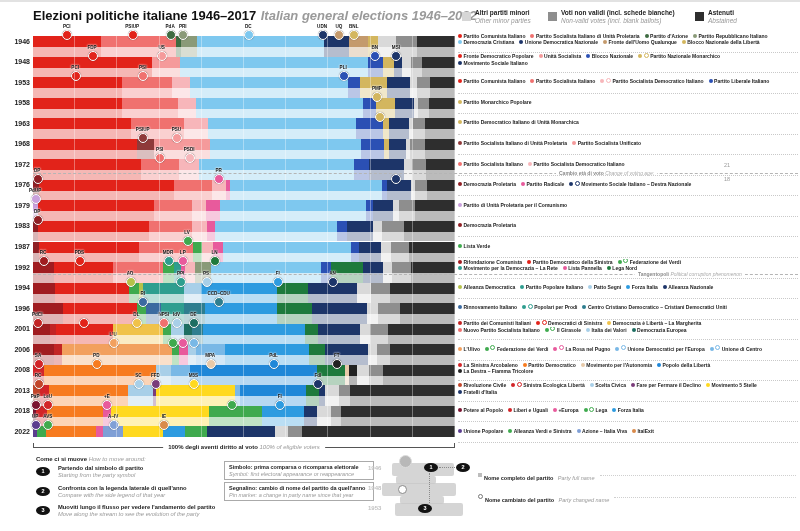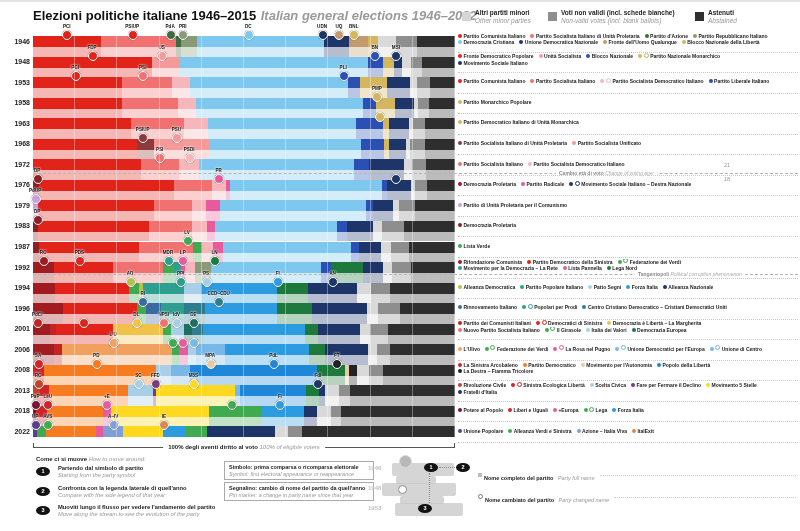--- a/index.html
+++ b/index.html
@@ -67,21 +67,21 @@
   .dotfill{flex:1;border-top:1px dotted #cfcfcf;margin-left:3px;}
   .topstrip{left:0;top:0;width:800px;height:2px;background:#e2e2e2;}
 </style>
 </head>
 <body>
 
 <div id="stage">
   <div class="abs topstrip"></div>
 
   <div class="abs" style="left:33px;top:6px;white-space:nowrap;">
-    <span class="title-it">Elezioni politiche italiane 1946–2015</span>
+    <span class="title-it">Elezioni politiche italiane 1946–2017</span>
     <span class="title-en">Italian general elections 1946–2022</span>
   </div>
 
   <div id="topLegend">
       <div class="abs tl-square" style="left: 462px; top: 12px; background: rgb(214, 214, 214);"></div>
       <div class="abs" style="left: 475px; top: 9px;">
         <div class="tl-l1">Altri partiti minori</div>
         <div class="tl-l2">Other minor parties</div>
       </div>
       <div class="abs tl-square" style="left: 548px; top: 12px; background: rgb(142, 142, 142);"></div>

